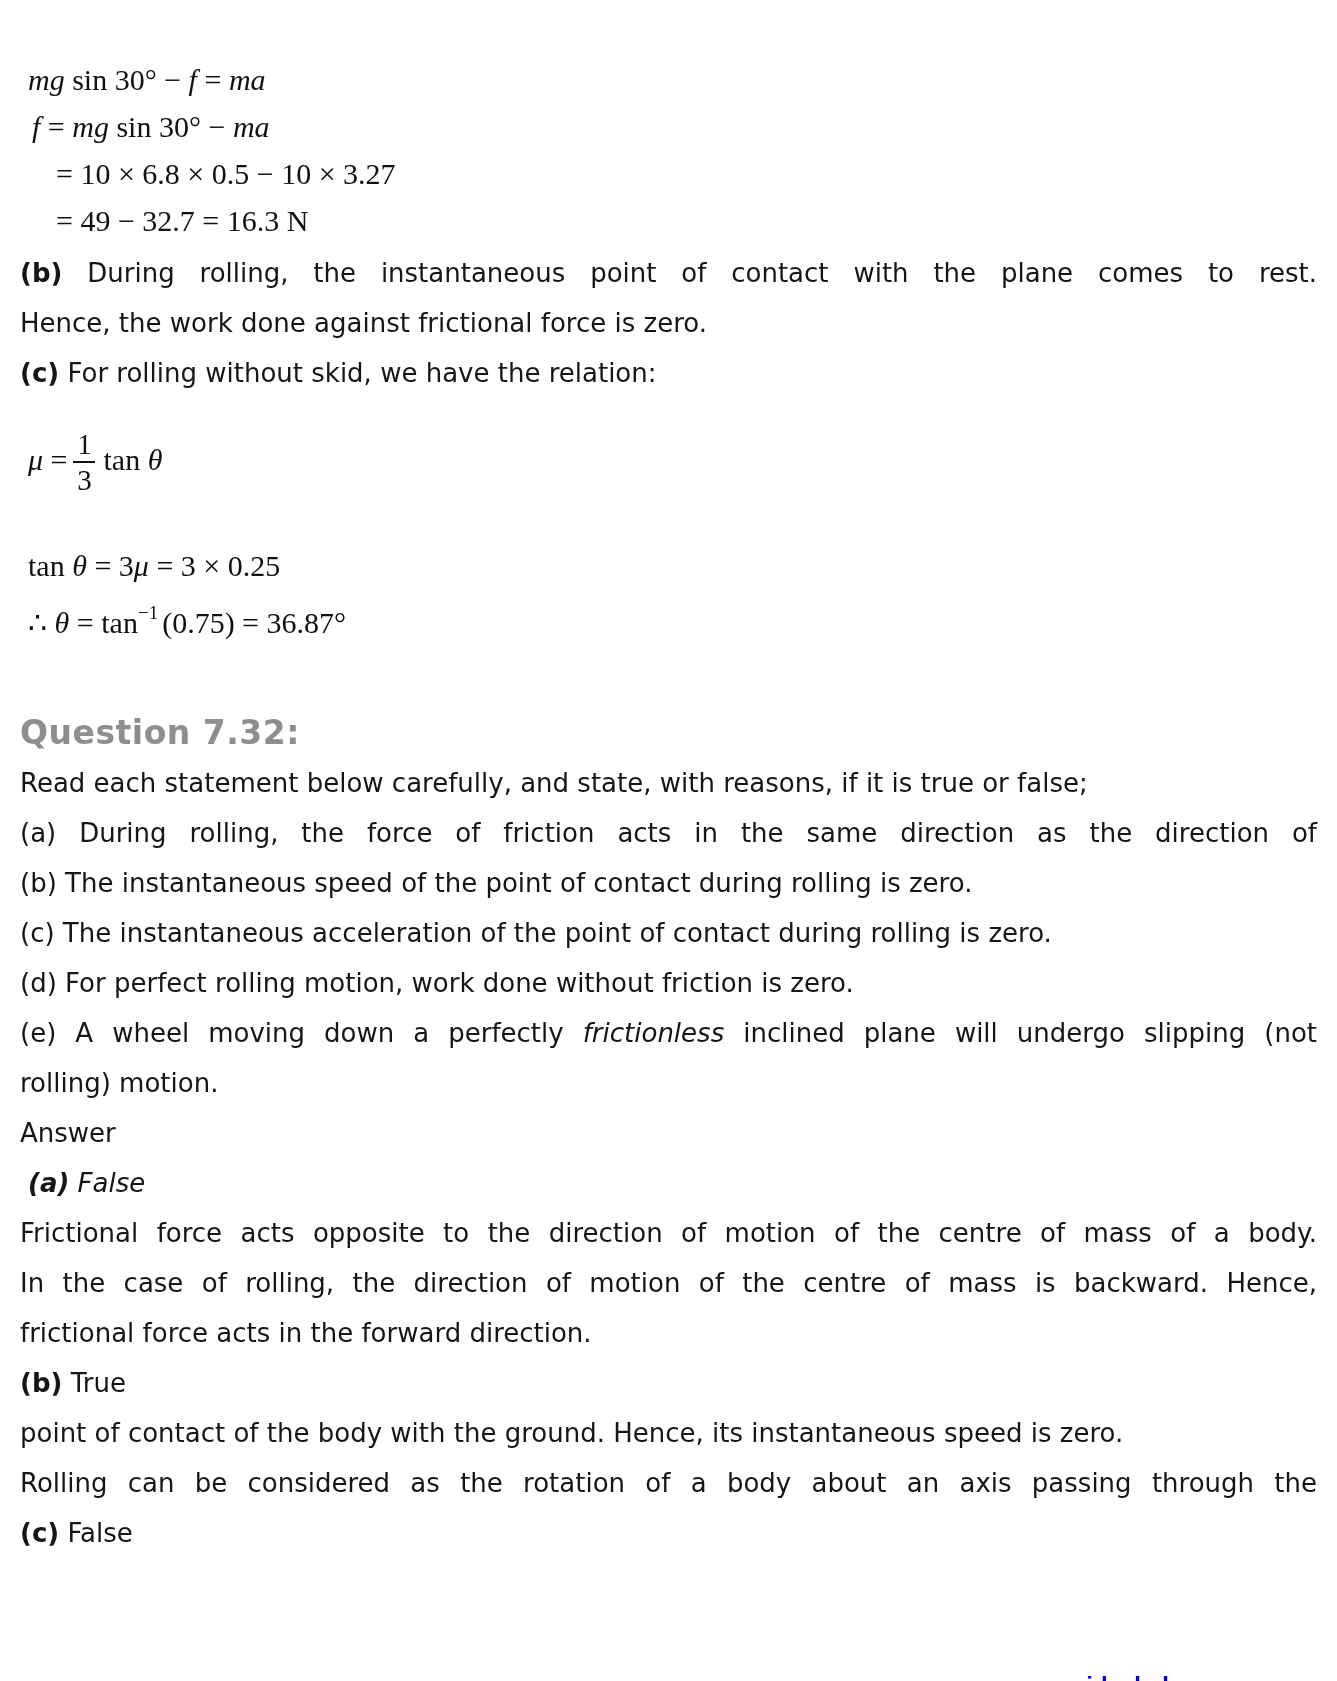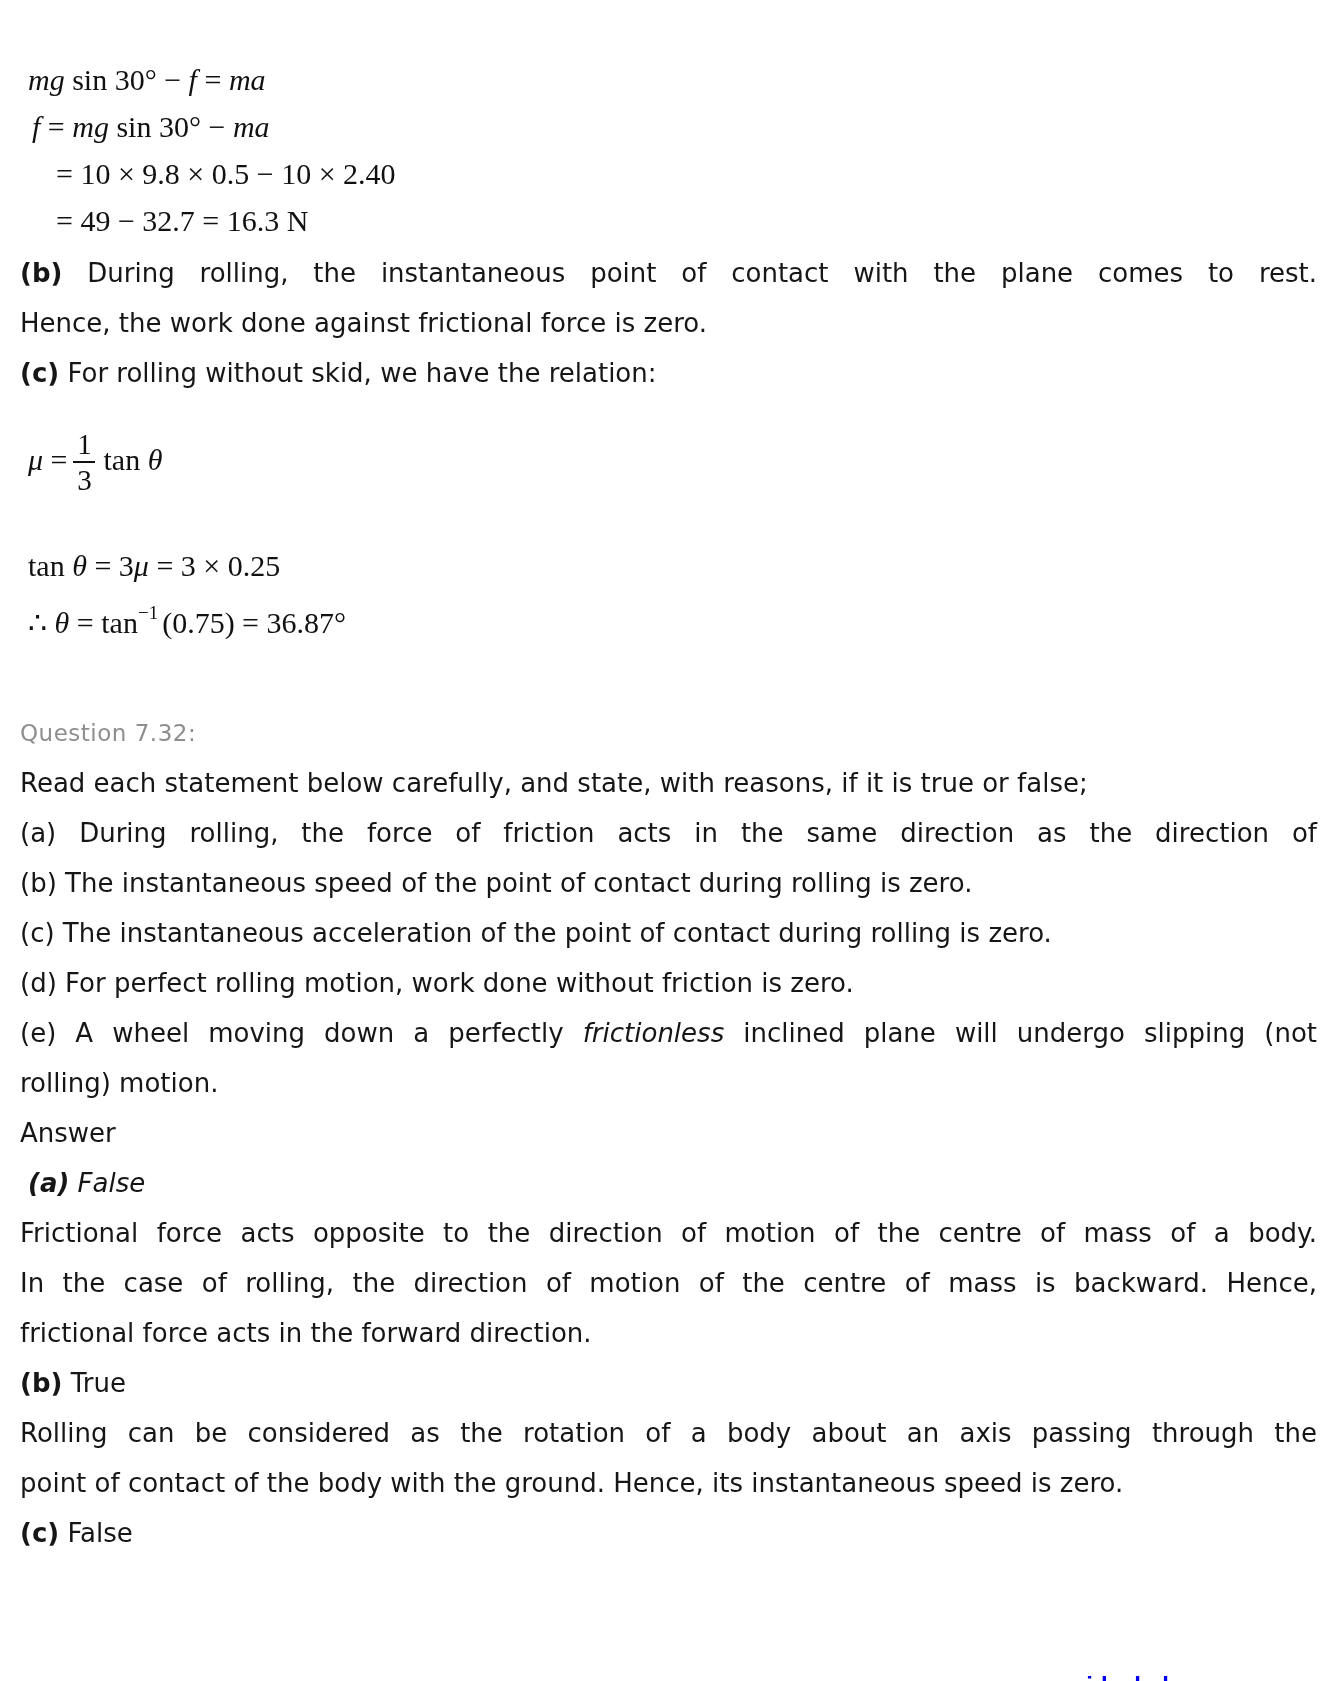--- a/index.html
+++ b/index.html
@@ -49,22 +49,22 @@
   .paren{margin-left:4px;}
   
   .line{margin:0;}
   .nw{white-space:nowrap;}
   .stretch{text-align:justify;text-align-last:justify;}
   .bold{font-weight:bold;}
   .ital{font-style:italic;}
   .para-gap{height:4px;}
   .q-heading{
     color:#8e8e8e;
-    font-weight:normal;
-    font-size:23px;
+    font-weight:bold;
+    font-size:33px;
     letter-spacing:0.5px;
     margin-top:62px;
     line-height:50px;
   }
   .ans-a-indent{padding-left:8px;font-style:italic;}
   
   .footer{
     position:absolute;
     right:112px;
     bottom:20px;
@@ -88,21 +88,21 @@
       <span>=</span>
       <span class="it">ma</span>
     </div>
     <div class="math eq-line ind2">
       <span class="it">f</span>
       <span>=</span>
       <span class="it">mg</span>
       <span>sin 30° −</span>
       <span class="it">ma</span>
     </div>
-    <div class="math eq-line ind3">= 10 × 9.8 × 0.5 − 10 × 2.40</div>
+    <div class="math eq-line ind3">= 10 × 6.8 × 0.5 − 10 × 3.27</div>
     <div class="math eq-line ind3">= 49 − 32.7 = 16.3 N</div>
   </div>
 
   <div class="para-gap"></div>
 
   <div class="line stretch">
     <span class="bold">(b)</span>
     <span>During rolling, the instantaneous point of contact with the plane comes to rest.</span>
   </div>
   <div class="line nw">Hence, the work done against frictional force is zero.</div>
@@ -156,22 +156,22 @@
     <span>False</span>
   </div>
   <div class="line stretch">Frictional force acts opposite to the direction of motion of the centre of mass of a body.</div>
   <div class="line stretch">In the case of rolling, the direction of motion of the centre of mass is backward. Hence,</div>
   <div class="line nw">frictional force acts in the forward direction.</div>
 
   <div class="line nw">
     <span class="bold">(b)</span>
     <span>True</span>
   </div>
+  <div class="line nw">point of contact of the body with the ground. Hence, its instantaneous speed is zero.</div>
   <div class="line stretch">Rolling can be considered as the rotation of a body about an axis passing through the</div>
-  <div class="line nw">point of contact of the body with the ground. Hence, its instantaneous speed is zero.</div>
 
   <div class="line nw">
     <span class="bold">(c)</span>
     <span>False</span>
   </div>
 
   <div class="footer">
     <a>www.vidyakul.com</a>
   </div>
 

